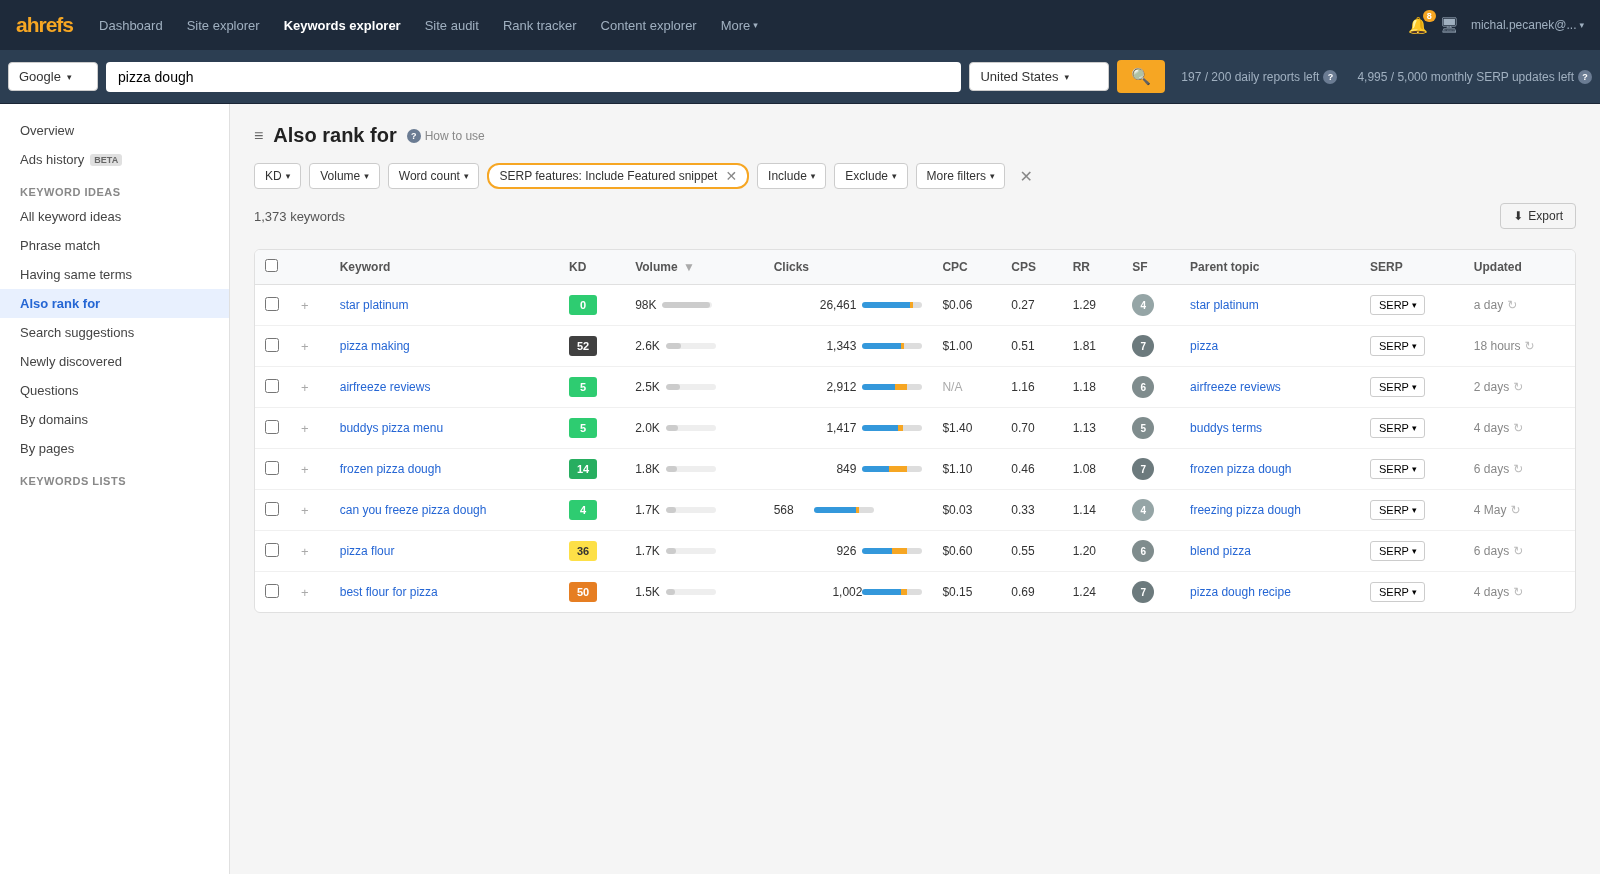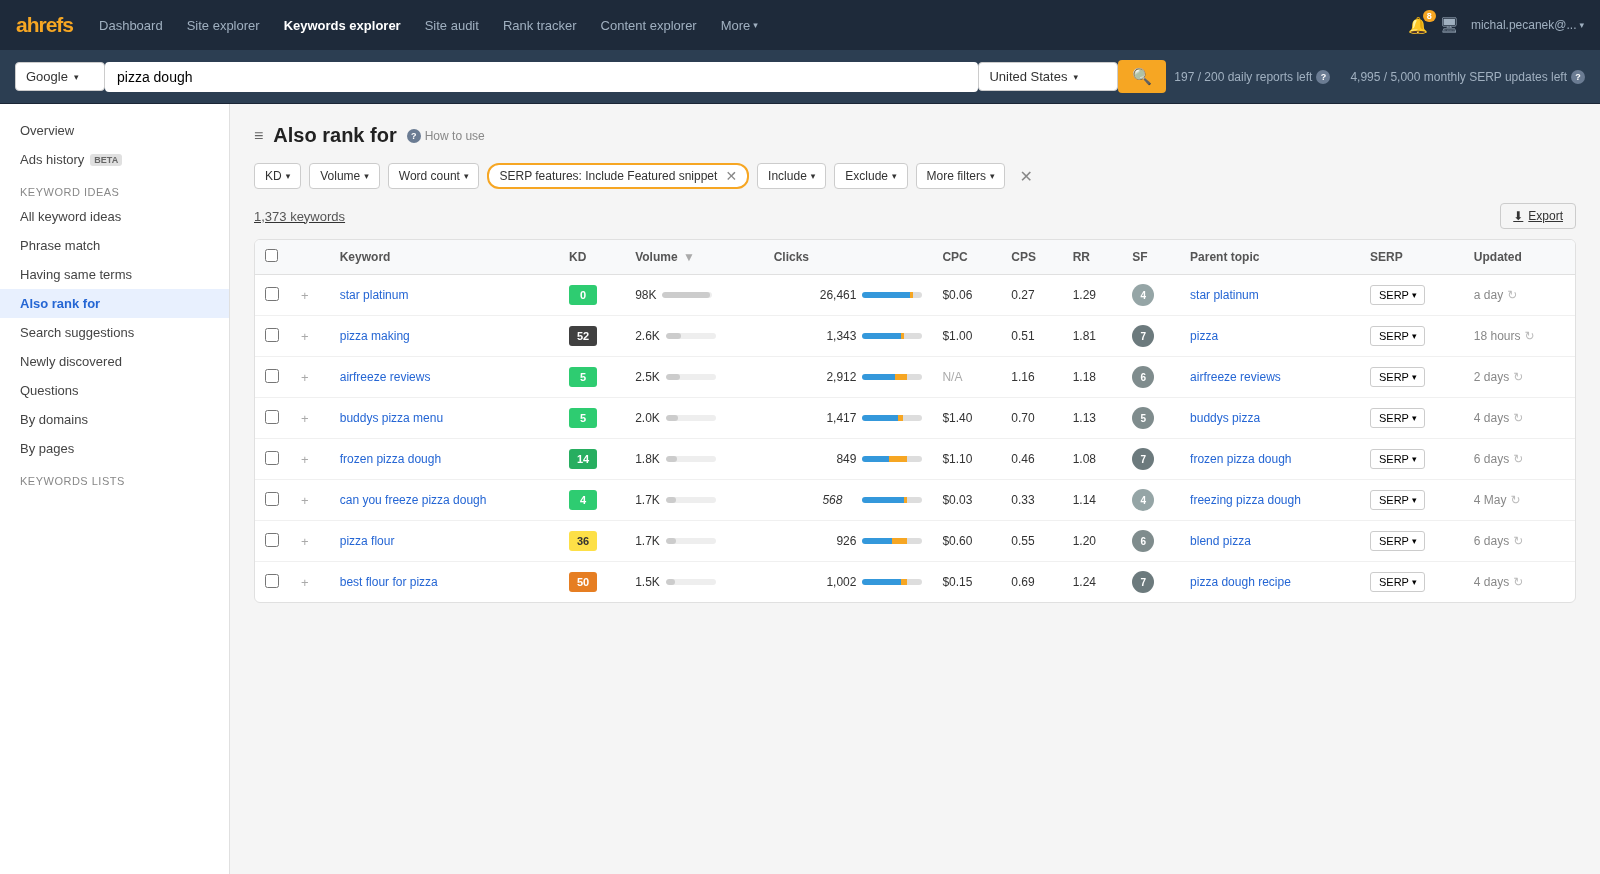--- a/index.html
+++ b/index.html
@@ -38,23 +38,24 @@
       background: #f6a623; color: #fff; font-size: 9px; font-weight: 700;
       border-radius: 10px; padding: 1px 4px;
     }
     .nav-monitor { color: #a0b0c0; font-size: 15px; }
     .nav-user { color: #a0b0c0; font-size: 12px; display: flex; align-items: center; gap: 3px; }
     .nav-more-btn { color: #a0b0c0; display: flex; align-items: center; gap: 3px; font-size: 13px; padding: 6px 10px; }
 
     
     .search-bar {
       background: #2c3e52;
-      padding: 10px 15px;
-      display: flex;
-      align-items: center;
+      padding: 10px 8px;
+      display: flex;
+      align-items: center;
+      gap: 8px;
       border-bottom: 1px solid #1a2535;
     }
     .search-engine-select {
       background: #fff;
       border: 1px solid #ccc;
       border-radius: 4px;
       padding: 6px 10px;
       font-size: 13px;
       display: flex;
       align-items: center;
@@ -130,21 +131,21 @@
       color: #444;
       font-size: 13px;
       display: flex;
       align-items: center;
       gap: 6px;
     }
     .sidebar-item.active { background: #e8f0fe; color: #2566d4; font-weight: 600; }
     .sidebar-section-label {
       padding: 12px 20px 4px;
       font-size: 11px;
-      font-weight: 400;
+      font-weight: 700;
       color: #888;
       text-transform: uppercase;
       letter-spacing: 0.5px;
     }
     .beta-badge {
       font-size: 9px;
       background: #e0e0e0;
       color: #666;
       padding: 1px 4px;
       border-radius: 3px;
@@ -218,22 +219,21 @@
       color: #888;
       font-size: 16px;
       padding: 2px 6px;
     }
 
     
     .results-summary {
       display: flex;
       justify-content: space-between;
       align-items: center;
-      margin-bottom: 10px;
-      text-decoration: underline;
+      margin-bottom: 20px;
     }
     .results-count { font-size: 13px; color: #555; }
     .export-btn {
       background: none;
       border: 1px solid #ccc;
       border-radius: 4px;
       padding: 5px 12px;
       font-size: 12px;
       cursor: pointer;
       display: flex;
@@ -709,21 +709,21 @@
     <td>
       <span>0.70</span>
     </td>
     <td>
       <span>1.13</span>
     </td>
     <td>
       <span class="sf-badge" style="background:#7f8c8d">5</span>
     </td>
     <td>
-      <a href="#" class="parent-topic-link">buddys pizza</a>
+      <a href="#" class="parent-topic-link">buddys terms</a>
     </td>
     <td>
       <button class="serp-btn">
         SERP <span class="chevron">▾</span>
       </button>
     </td>
     <td>
       <div class="updated-cell">
         <span>4 days</span>
         <span class="refresh-icon">↻</span>
@@ -803,21 +803,21 @@
     </td>
     <td>
       <div class="volume-cell">
         <span>1.7K</span>
         <div class="volume-bar-wrap">
           <div class="volume-bar" style="width:20%"></div>
         </div>
       </div>
     </td>
     <td class="clicks-cell">
-      <div style="display:flex;align-items:center;gap:20px;justify-content:flex-end;font-style:italic;">
+      <div style="display:flex;align-items:center;gap:20px;">
         <span>568</span>
         <div class="bar-multi">
           <div class="bar-blue" style="width:70%"></div>
           <div class="bar-orange" style="width:5%"></div>
           <div class="bar-gray" style="flex:1"></div>
         </div>
       </div>
     </td>
     <td>
       <span class="">$0.03</span>
@@ -919,21 +919,21 @@
     </td>
     <td>
       <div class="volume-cell">
         <span>1.5K</span>
         <div class="volume-bar-wrap">
           <div class="volume-bar" style="width:18%"></div>
         </div>
       </div>
     </td>
     <td class="clicks-cell">
-      <div style="display:flex;align-items:center;gap:6px;justify-content:flex-end;">
+      <div style="display:flex;align-items:center;justify-content:flex-end;">
         <span>1,002</span>
         <div class="bar-multi">
           <div class="bar-blue" style="width:65%"></div>
           <div class="bar-orange" style="width:10%"></div>
           <div class="bar-gray" style="flex:1"></div>
         </div>
       </div>
     </td>
     <td>
       <span class="">$0.15</span>

